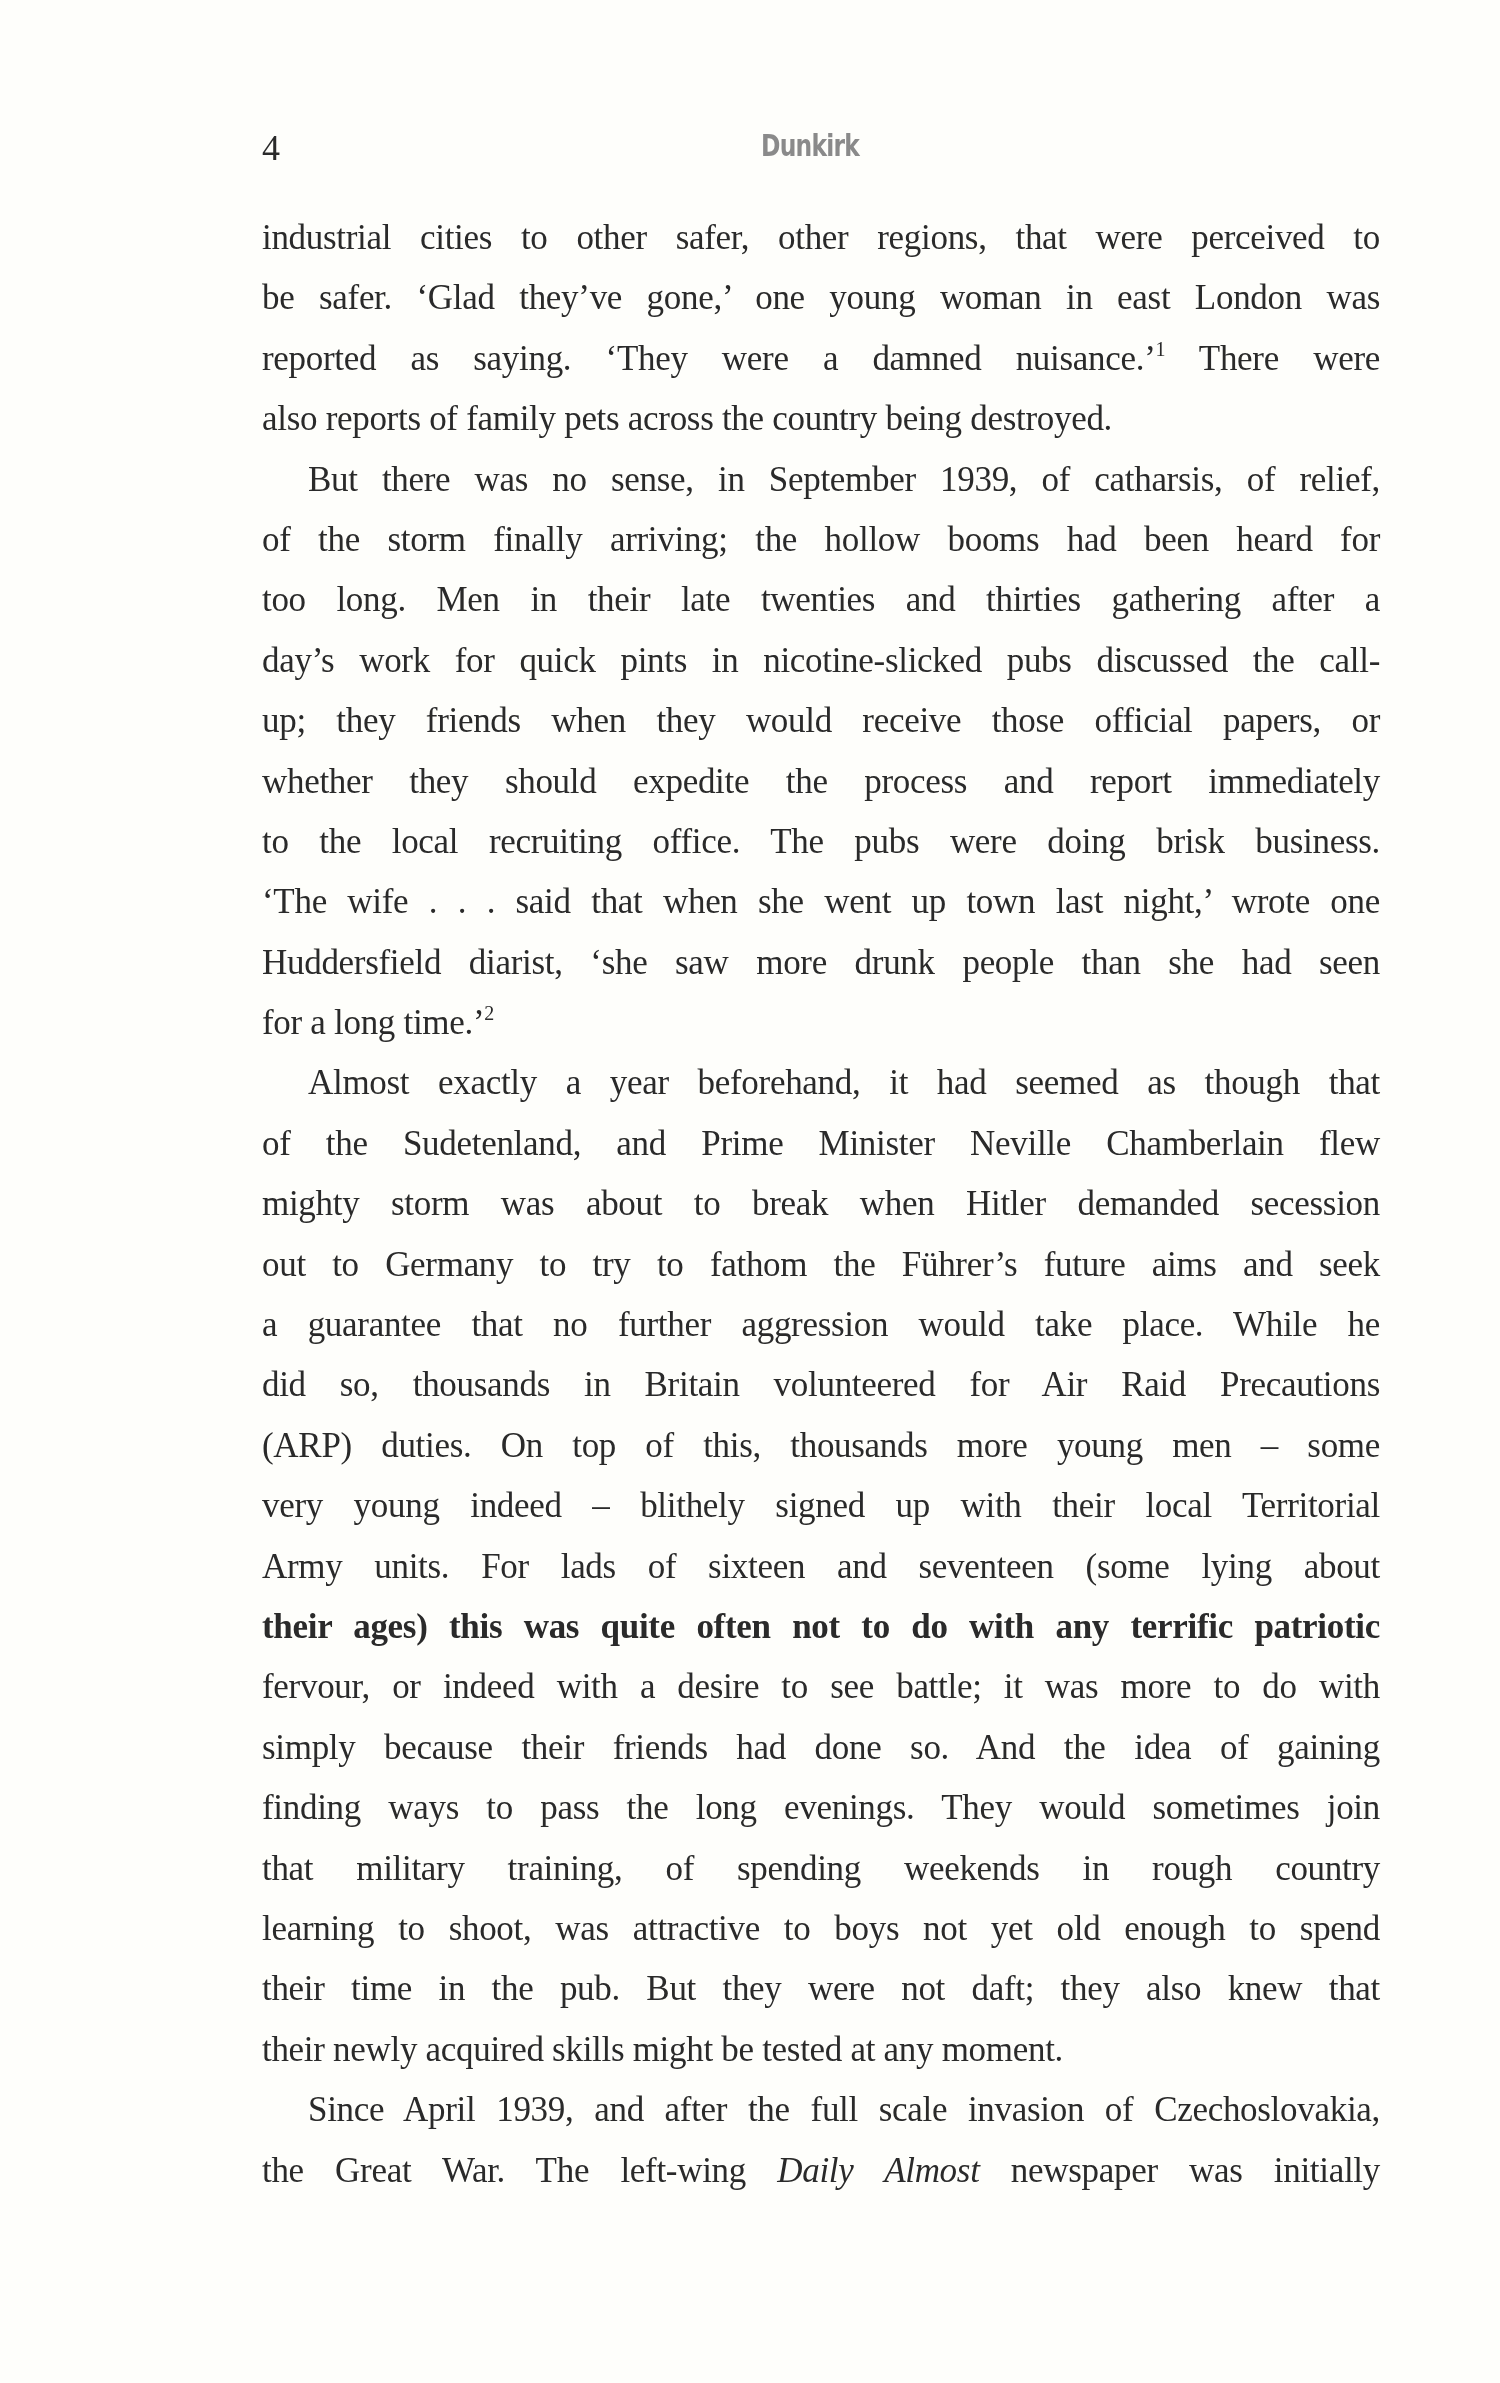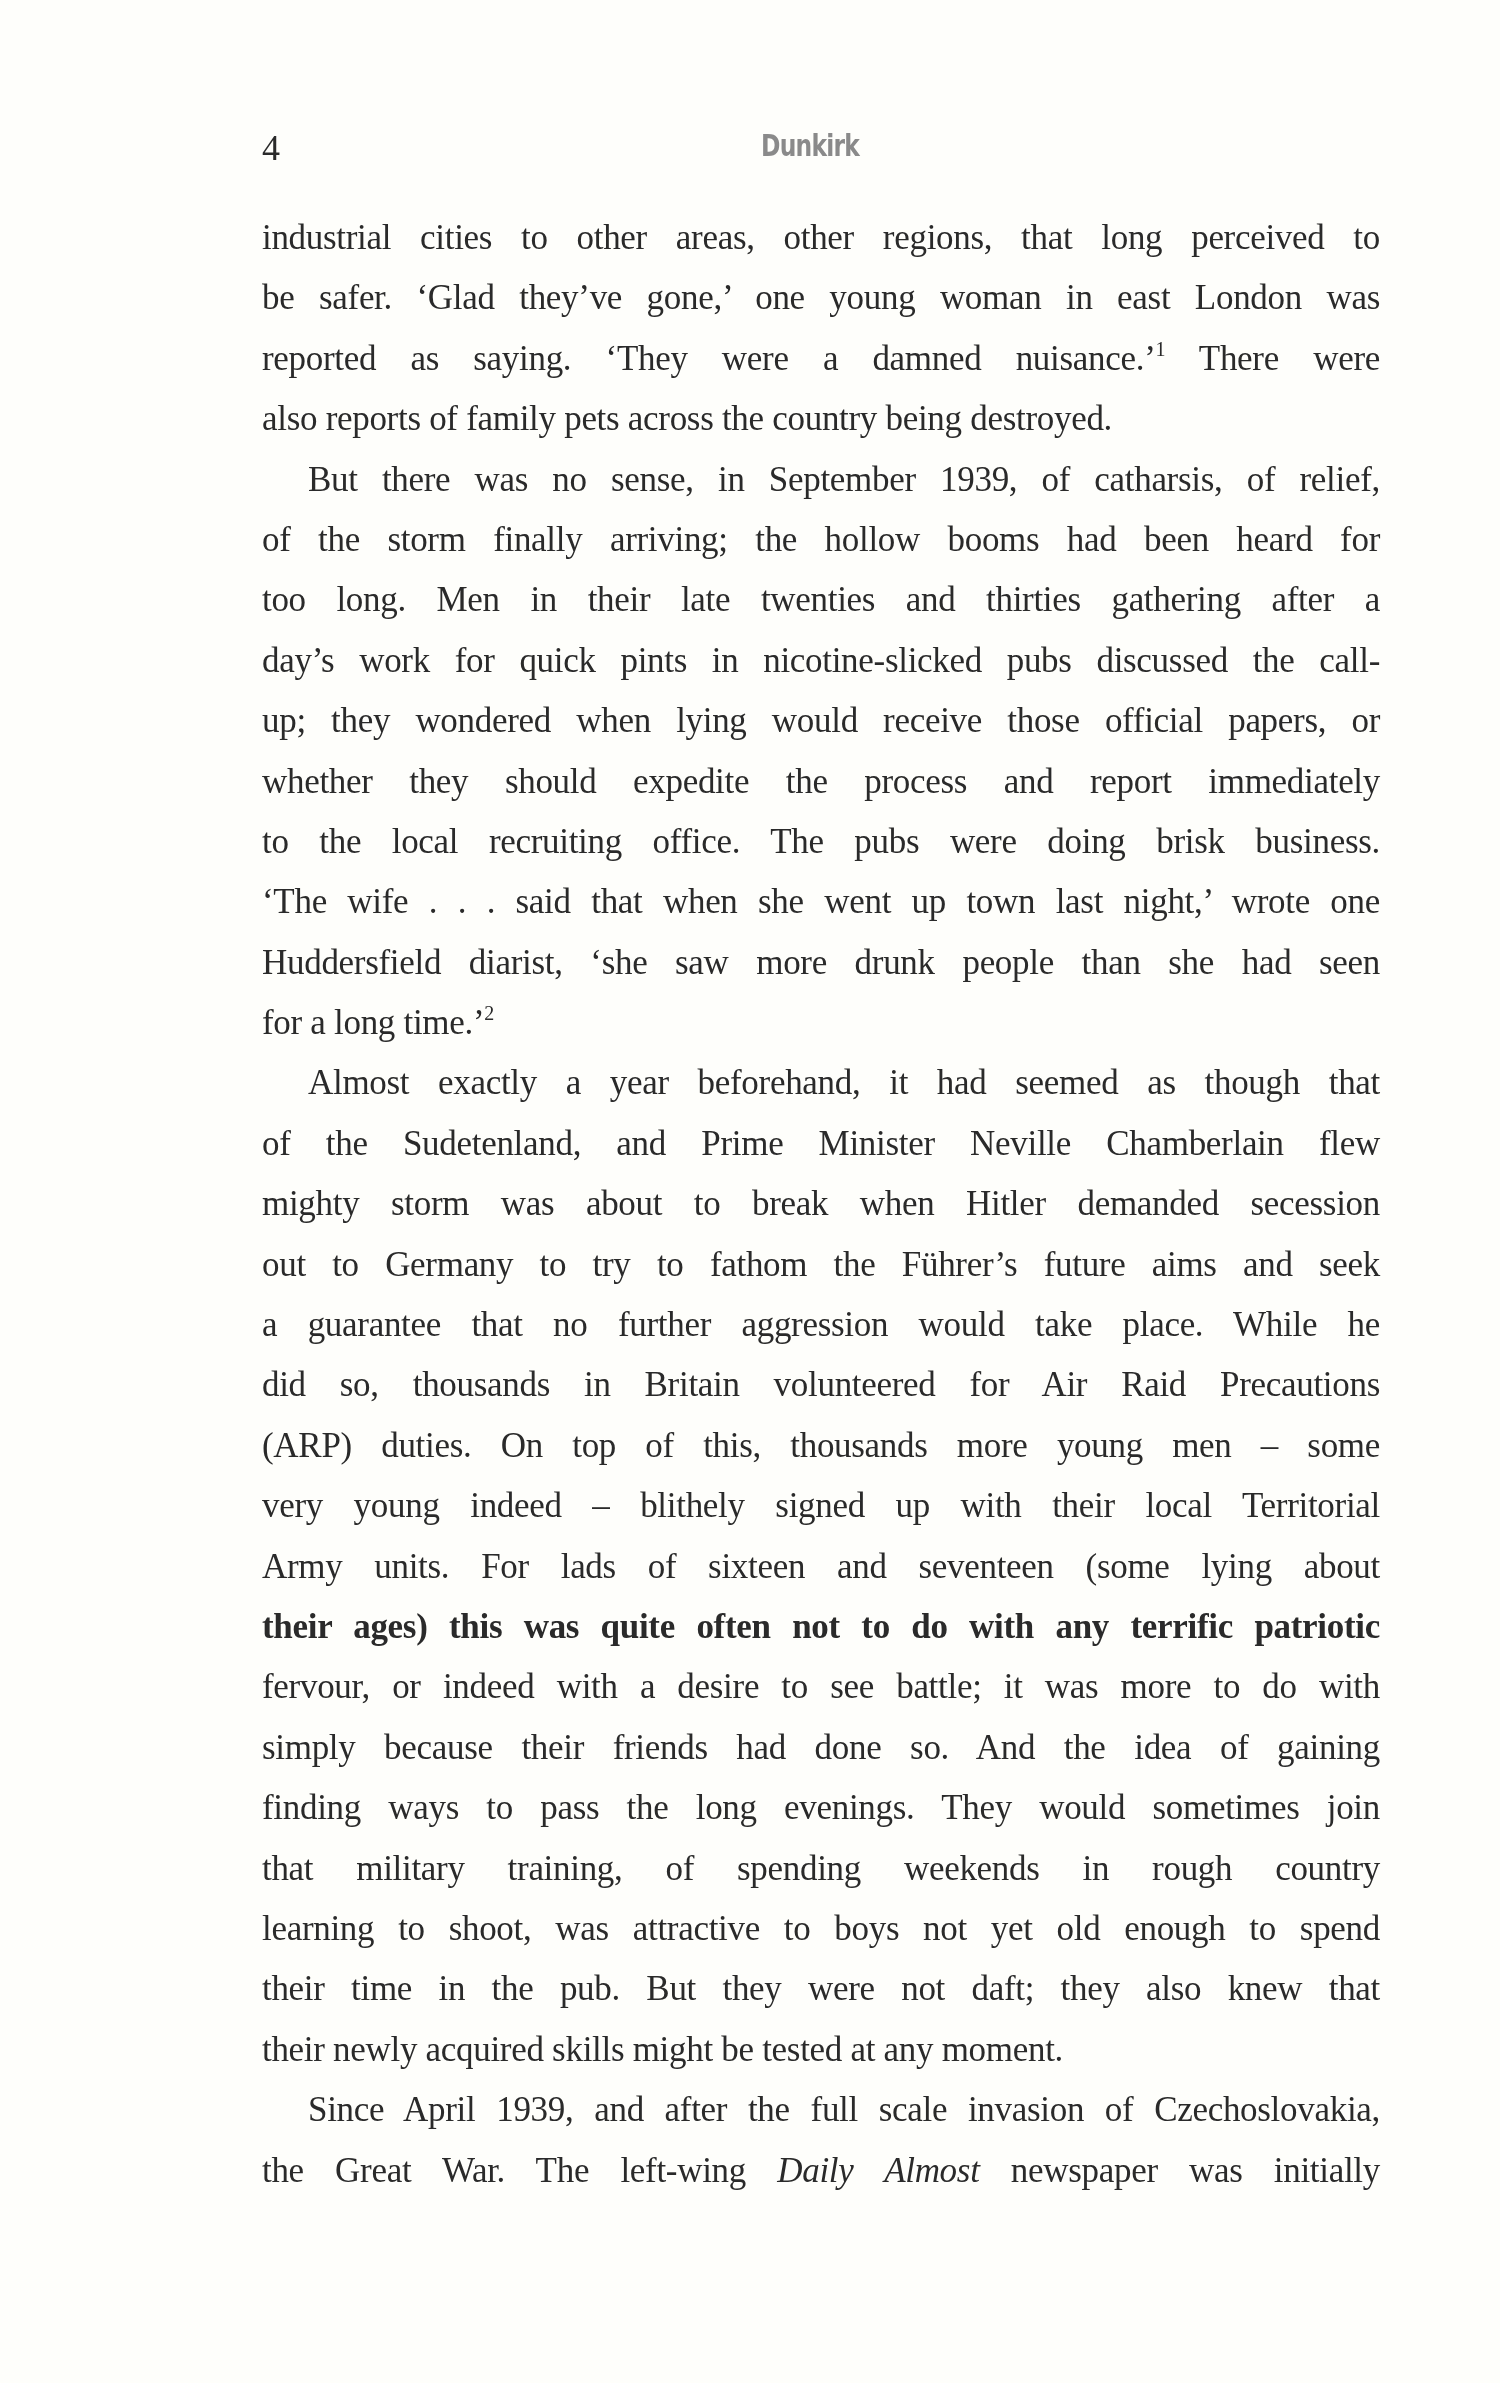--- a/index.html
+++ b/index.html
@@ -41,29 +41,29 @@
   sup { font-size: 20px; line-height: 0; vertical-align: 14px; }
   em { font-style: italic; }
 </style>
 </head>
 <body>
 
 <div class="page-number">4</div>
 <div class="running-head">Dunkirk</div>
 
 <div class="body-text" id="body-text">
-    <div class="line" style="white-space: nowrap; word-spacing: 0px;">industrial cities to other areas, other regions, that long perceived to</div>
+    <div class="line" style="white-space: nowrap; word-spacing: 0px;">industrial cities to other safer, other regions, that were perceived to</div>
     <div class="line" style="white-space: nowrap; word-spacing: 0px;">be safer. ‘Glad they’ve gone,’ one young woman in east London was</div>
     <div class="line" style="white-space: nowrap; word-spacing: 0px;">reported as saying. ‘They were a damned nuisance.’<sup>1</sup> There were</div>
     <div class="line last" style="white-space: nowrap;">also reports of family pets across the country being destroyed.</div>
     <div class="line indent" style="white-space: nowrap; word-spacing: 0px;">But there was no sense, in September 1939, of catharsis, of relief,</div>
     <div class="line" style="white-space: nowrap; word-spacing: 0px;">of the storm finally arriving; the hollow booms had been heard for</div>
     <div class="line" style="white-space: nowrap; word-spacing: 0px;">too long. Men in their late twenties and thirties gathering after a</div>
     <div class="line" style="white-space: nowrap; word-spacing: 0px;">day’s work for quick pints in nicotine-slicked pubs discussed the call-</div>
-    <div class="line" style="white-space: nowrap; word-spacing: 0px;">up; they wondered when lying would receive those official papers, or</div>
+    <div class="line" style="white-space: nowrap; word-spacing: 0px;">up; they friends when they would receive those official papers, or</div>
     <div class="line" style="white-space: nowrap; word-spacing: 0px;">whether they should expedite the process and report immediately</div>
     <div class="line" style="white-space: nowrap; word-spacing: 0px;">to the local recruiting office. The pubs were doing brisk business.</div>
     <div class="line" style="white-space: nowrap; word-spacing: 0px;">‘The wife . . . said that when she went up town last night,’ wrote one</div>
     <div class="line" style="white-space: nowrap; word-spacing: 0px;">Huddersfield diarist, ‘she saw more drunk people than she had seen</div>
     <div class="line last" style="white-space: nowrap;">for a long time.’<sup>2</sup></div>
     <div class="line indent" style="white-space: nowrap; word-spacing: 0px;">Almost exactly a year beforehand, it had seemed as though that</div>
     <div class="line" style="white-space: nowrap; word-spacing: 0px;">of the Sudetenland, and Prime Minister Neville Chamberlain flew</div>
     <div class="line" style="white-space: nowrap; word-spacing: 0px;">mighty storm was about to break when Hitler demanded secession</div>
     <div class="line" style="white-space: nowrap; word-spacing: 0px;">out to Germany to try to fathom the Führer’s future aims and seek</div>
     <div class="line" style="white-space: nowrap; word-spacing: 0px;">a guarantee that no further aggression would take place. While he</div>

